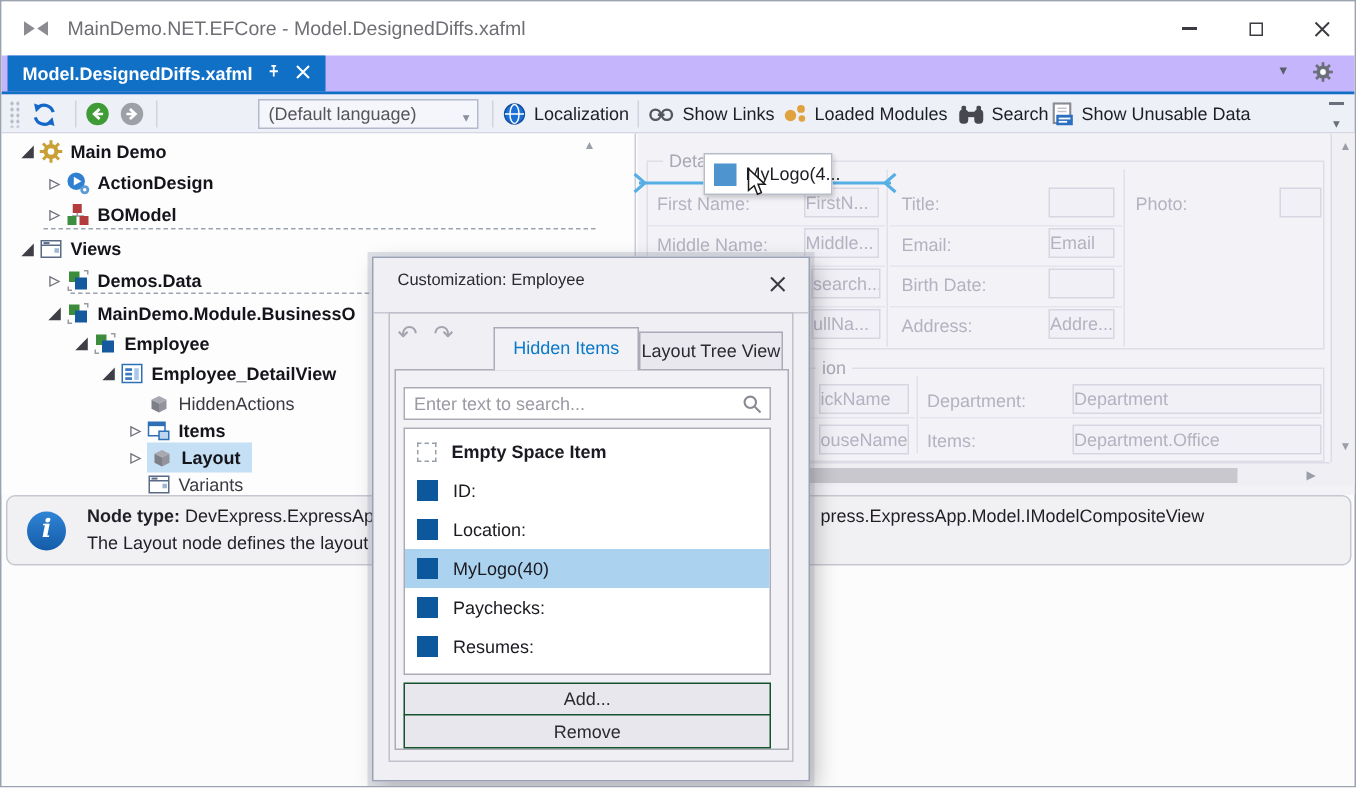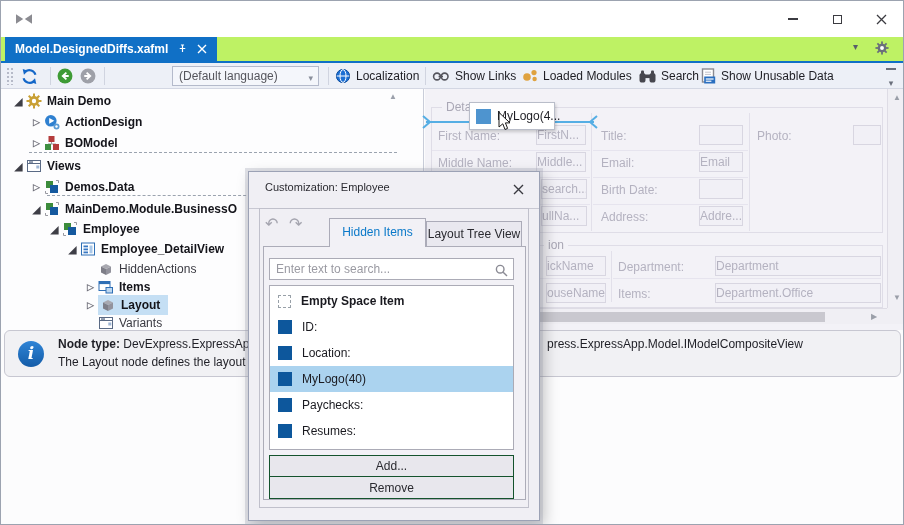--- a/index.html
+++ b/index.html
@@ -11,21 +11,21 @@
   }
   .abs{position:absolute;}
   
   .titlebar{position:absolute;left:0;top:0;width:100%;height:36px;background:#fff;}
   .vslogo{position:absolute;left:14px;top:10px;}
   .wtitle{position:absolute;left:44px;top:0;line-height:36px;font-size:13px;color:#6E6E74;}
   .wbtn{position:absolute;top:6px;width:28px;height:24px;display:flex;align-items:center;justify-content:center;}
   .glyph-min{display:block;width:10px;height:2px;background:#3B3B41;}
   .glyph-max{display:block;width:9px;height:9px;border:1.5px solid #3B3B41;}
   
-  .tabstrip{position:absolute;left:0;top:36px;width:100%;height:26px;background:#bef264;border-bottom:2px solid #1070C6;}
+  .tabstrip{position:absolute;left:0;top:36px;width:100%;height:26px;background:#c4b5fd;border-bottom:2px solid #1070C6;}
   .doctab{position:absolute;left:4px;top:0;height:24px;background:#1070C6;display:inline-flex;align-items:center;gap:9px;padding:0 10px;}
   .doctab .tl{color:#fff;font-size:12px;font-weight:bold;}
   .ts-caret{position:absolute;left:852px;top:4px;font-size:10px;color:#585E6A;}
   .ts-gear{position:absolute;left:874px;top:4px;}
   
   .toolbar{position:absolute;left:0;top:62px;width:100%;height:26px;background:#EDF0F7;border-bottom:1px solid #D3D7E3;}
   .grip{position:absolute;left:5px;top:4px;width:7px;height:18px;
     background-image:radial-gradient(#B6BAC8 1px, transparent 1.2px);background-size:4px 4px;}
   .tsep{position:absolute;top:4px;width:1px;height:18px;background:#D0D4E0;}
   .tbtn{position:absolute;top:0;height:26px;display:flex;align-items:center;gap:5px;font-size:12px;color:#1E1E24;}
@@ -112,20 +112,21 @@
 
 <div id="win">
 
   <div class="titlebar">
     <span class="vslogo">
       <svg width="18" height="16" viewBox="0 0 18 16">
           <path d="M1 3.2 L8.2 8 L1 12.8 Z" fill="#8B8B91"></path>
           <path d="M17 3.2 L9.8 8 L17 12.8 Z" fill="#8B8B91"></path>
         </svg>
     </span>
+    <span class="wtitle">MainDemo.NET.EFCore - Model.DesignedDiffs.xafml</span>
     <div class="wbtn" style="left:778px">
         <span class="glyph-min"></span>
       </div>
     <div class="wbtn" style="left:822px">
         <span class="glyph-max"></span>
       </div>
     <div class="wbtn" style="left:866px">
       <svg width="11" height="11" viewBox="0 0 11 11">
           <path d="M1 1 L10 10 M10 1 L1 10" stroke="#3B3B41" stroke-width="1.3"></path>
         </svg>

